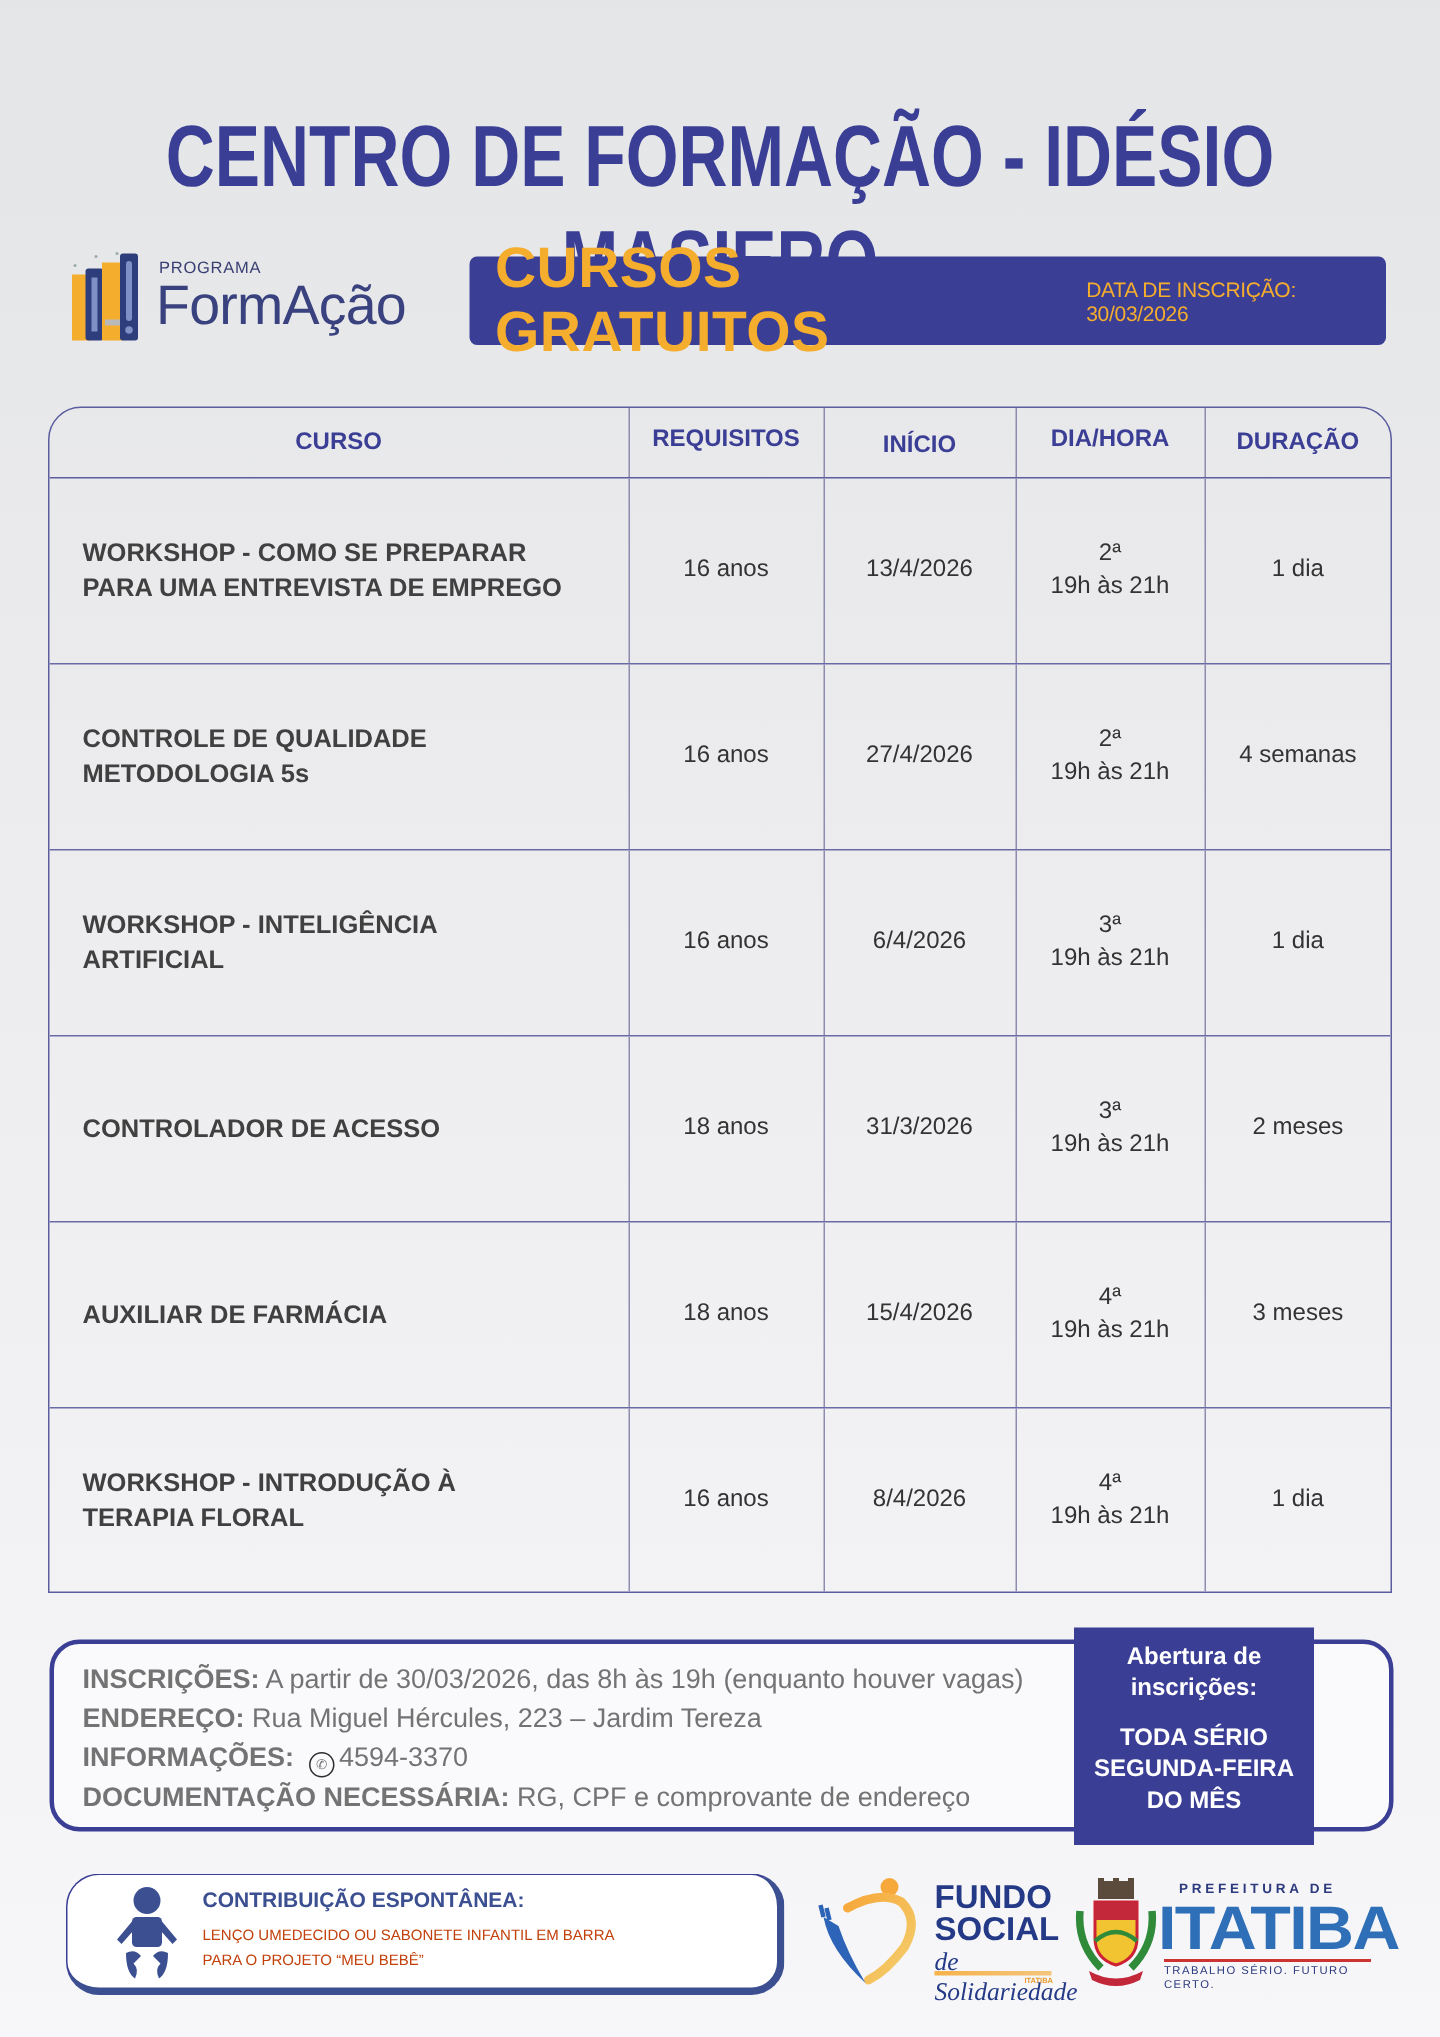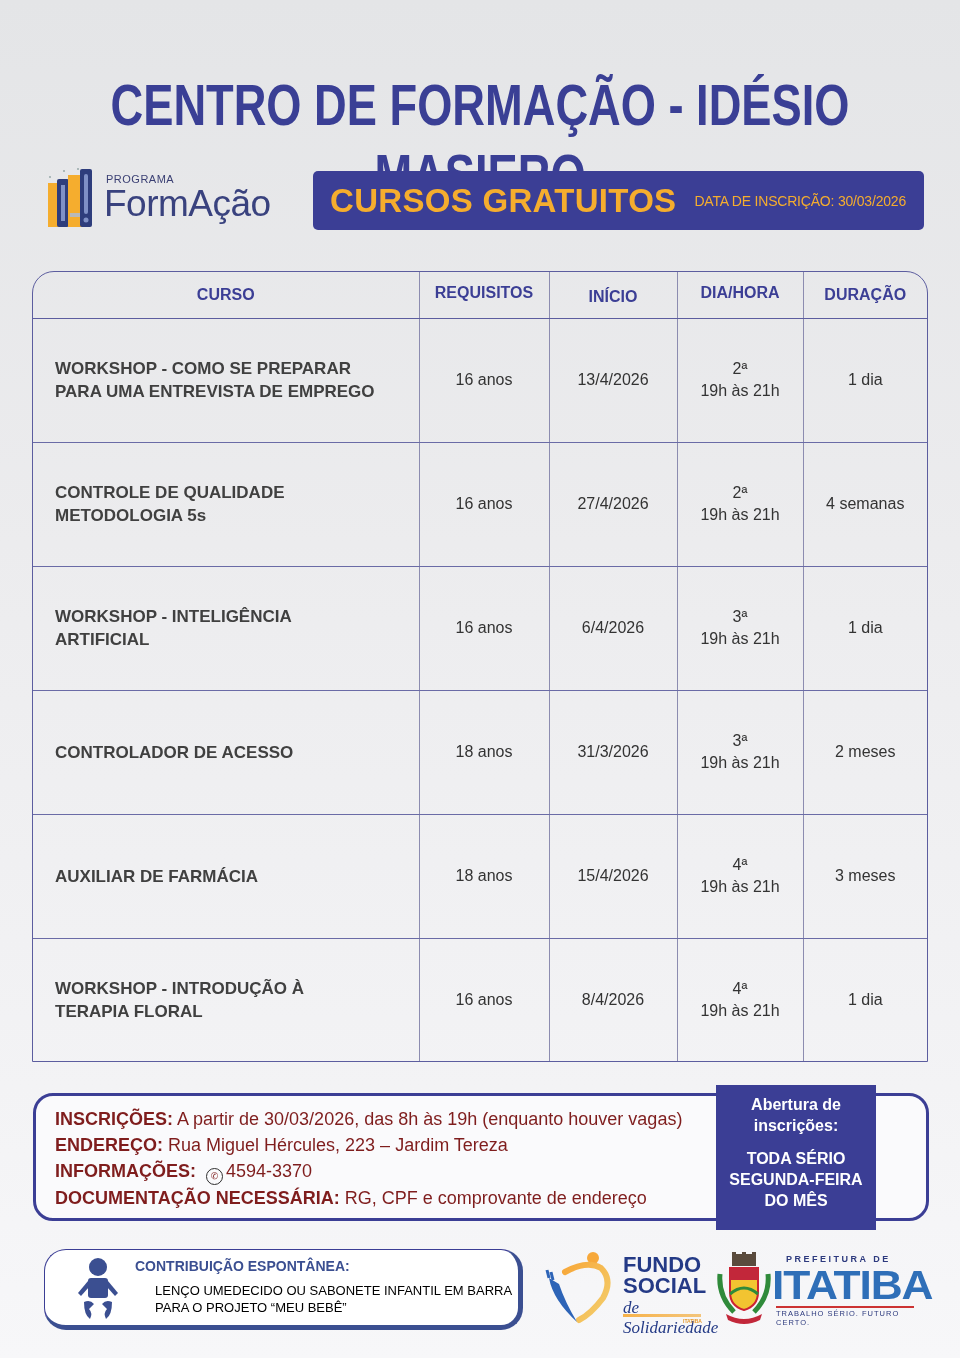--- a/index.html
+++ b/index.html
@@ -27,21 +27,21 @@
     .logo { position: absolute; left: 44px; top: 165px; width: 250px; height: 68px; }
     .logo svg { position: absolute; left: 0; top: 0; }
     .logo .prog { position: absolute; left: 62px; top: 8px; font-size: 11px; color: #3a3f73; letter-spacing: 0.5px; }
     .logo .name { position: absolute; left: 60px; top: 18px; font-size: 37px; color: #39427e; letter-spacing: -0.5px; }
 
     .banner {
       position: absolute; left: 313px; top: 171px; width: 611px; height: 59px;
       background: #3b3e95; border-radius: 5px;
       display: flex; align-items: center; padding-left: 17px;
     }
-    .banner .big { font-weight: 700; font-size: 33px; color: #f5ad2e; letter-spacing: 0.3px; }
+    .banner .big { font-weight: 700; font-size: 38px; color: #f5ad2e; letter-spacing: 0.3px; }
     .banner .small { font-size: 14px; color: #f5ad2e; margin-left: 18px; letter-spacing: -0.2px; }
 
     
     .table-wrap {
       position: absolute; left: 32px; top: 271px; width: 896px; height: 791px;
       border: 1.5px solid #5c5d9f; border-radius: 22px 22px 0 0;
       overflow: hidden;
     }
     table { border-collapse: collapse; width: 100%; height: 100%; table-layout: fixed; }
     th {
@@ -58,40 +58,40 @@
     td + td { border-left: 1px solid #8c8cb0; }
     td.course { text-align: left; padding-left: 22px; padding-right: 12px; font-weight: 700; font-size: 17px; line-height: 23px; color: #404040; }
     .day { display: block; line-height: 22px; }
 
     
     .info {
       position: absolute; left: 33px; top: 1093px; width: 896px; height: 128px;
       border: 3px solid #3b3e95; border-radius: 20px;
       background: #fafafc;
     }
-    .info .lines { position: absolute; left: 19px; top: 10px; font-size: 18px; line-height: 26px; color: #7f1d1d; }
+    .info .lines { position: absolute; left: 19px; top: 10px; font-size: 18px; line-height: 26px; color: #737373; }
     .info .lines b { font-weight: 700; }
     .wa { display: inline-block; width: 17px; height: 17px; border: 1.8px solid #2e2e2e; border-radius: 50%; vertical-align: -2px; margin: 0 3px 0 10px; position: relative; font-size: 9px; text-align: center; line-height: 14px; }
     .opening {
       position: absolute; left: 716px; top: 1085px; width: 160px; height: 145px;
       background: #3b3e95; color: #fff; text-align: center; font-weight: 700;
       padding-top: 9px;
     }
     .opening .t1 { font-size: 16px; line-height: 21px; }
     .opening .t2 { font-size: 16px; line-height: 21px; margin-top: 12px; }
 
     
     .contrib {
       position: absolute; left: 44px; top: 1249px; width: 479px; height: 81px;
       background: #fff; border-radius: 22px;
       border: 1.5px solid #3b3e95; border-right: 5px solid #3b4f91; border-bottom: 5px solid #3b4f91;
     }
     .contrib svg { position: absolute; left: 30px; top: 7px; }
     .contrib .h { position: absolute; left: 90px; top: 8px; font-size: 14px; font-weight: 700; color: #3b4f91; }
-    .contrib .b { position: absolute; left: 90px; top: 32px; font-size: 13px; line-height: 17px; color: #000000; margin-left: 20px; }
+    .contrib .b { position: absolute; left: 90px; top: 32px; font-size: 10px; line-height: 17px; color: #c2410c; }
 
     .fundo { position: absolute; left: 545px; top: 1250px; width: 165px; height: 80px; }
     .fundo .w1 { position: absolute; left: 78px; top: 4px; font-weight: 700; font-size: 22px; line-height: 21px; color: #243a86; }
     .fundo .w2 { position: absolute; left: 78px; top: 48px; font-family: "Liberation Serif", serif; font-style: italic; font-size: 17px; color: #243a86; }
     .fundo .bar { position: absolute; left: 78px; top: 64px; width: 78px; height: 3px; background: linear-gradient(90deg, #f7b24a, #f3c57c); }
     .fundo .w3 { position: absolute; left: 138px; top: 68px; font-size: 5px; font-weight: 700; color: #e79b2f; }
 
     .itatiba { position: absolute; left: 716px; top: 1252px; width: 210px; height: 80px; }
     .itatiba .pre { position: absolute; left: 70px; top: 2px; font-size: 9px; letter-spacing: 2.5px; color: #2d3a7e; font-weight: 700; }
     .itatiba .big { position: absolute; left: 56px; top: 10px; font-size: 41px; font-weight: 700; color: #2f6fb8; letter-spacing: -1px; transform: scaleX(1.08); transform-origin: left; }

